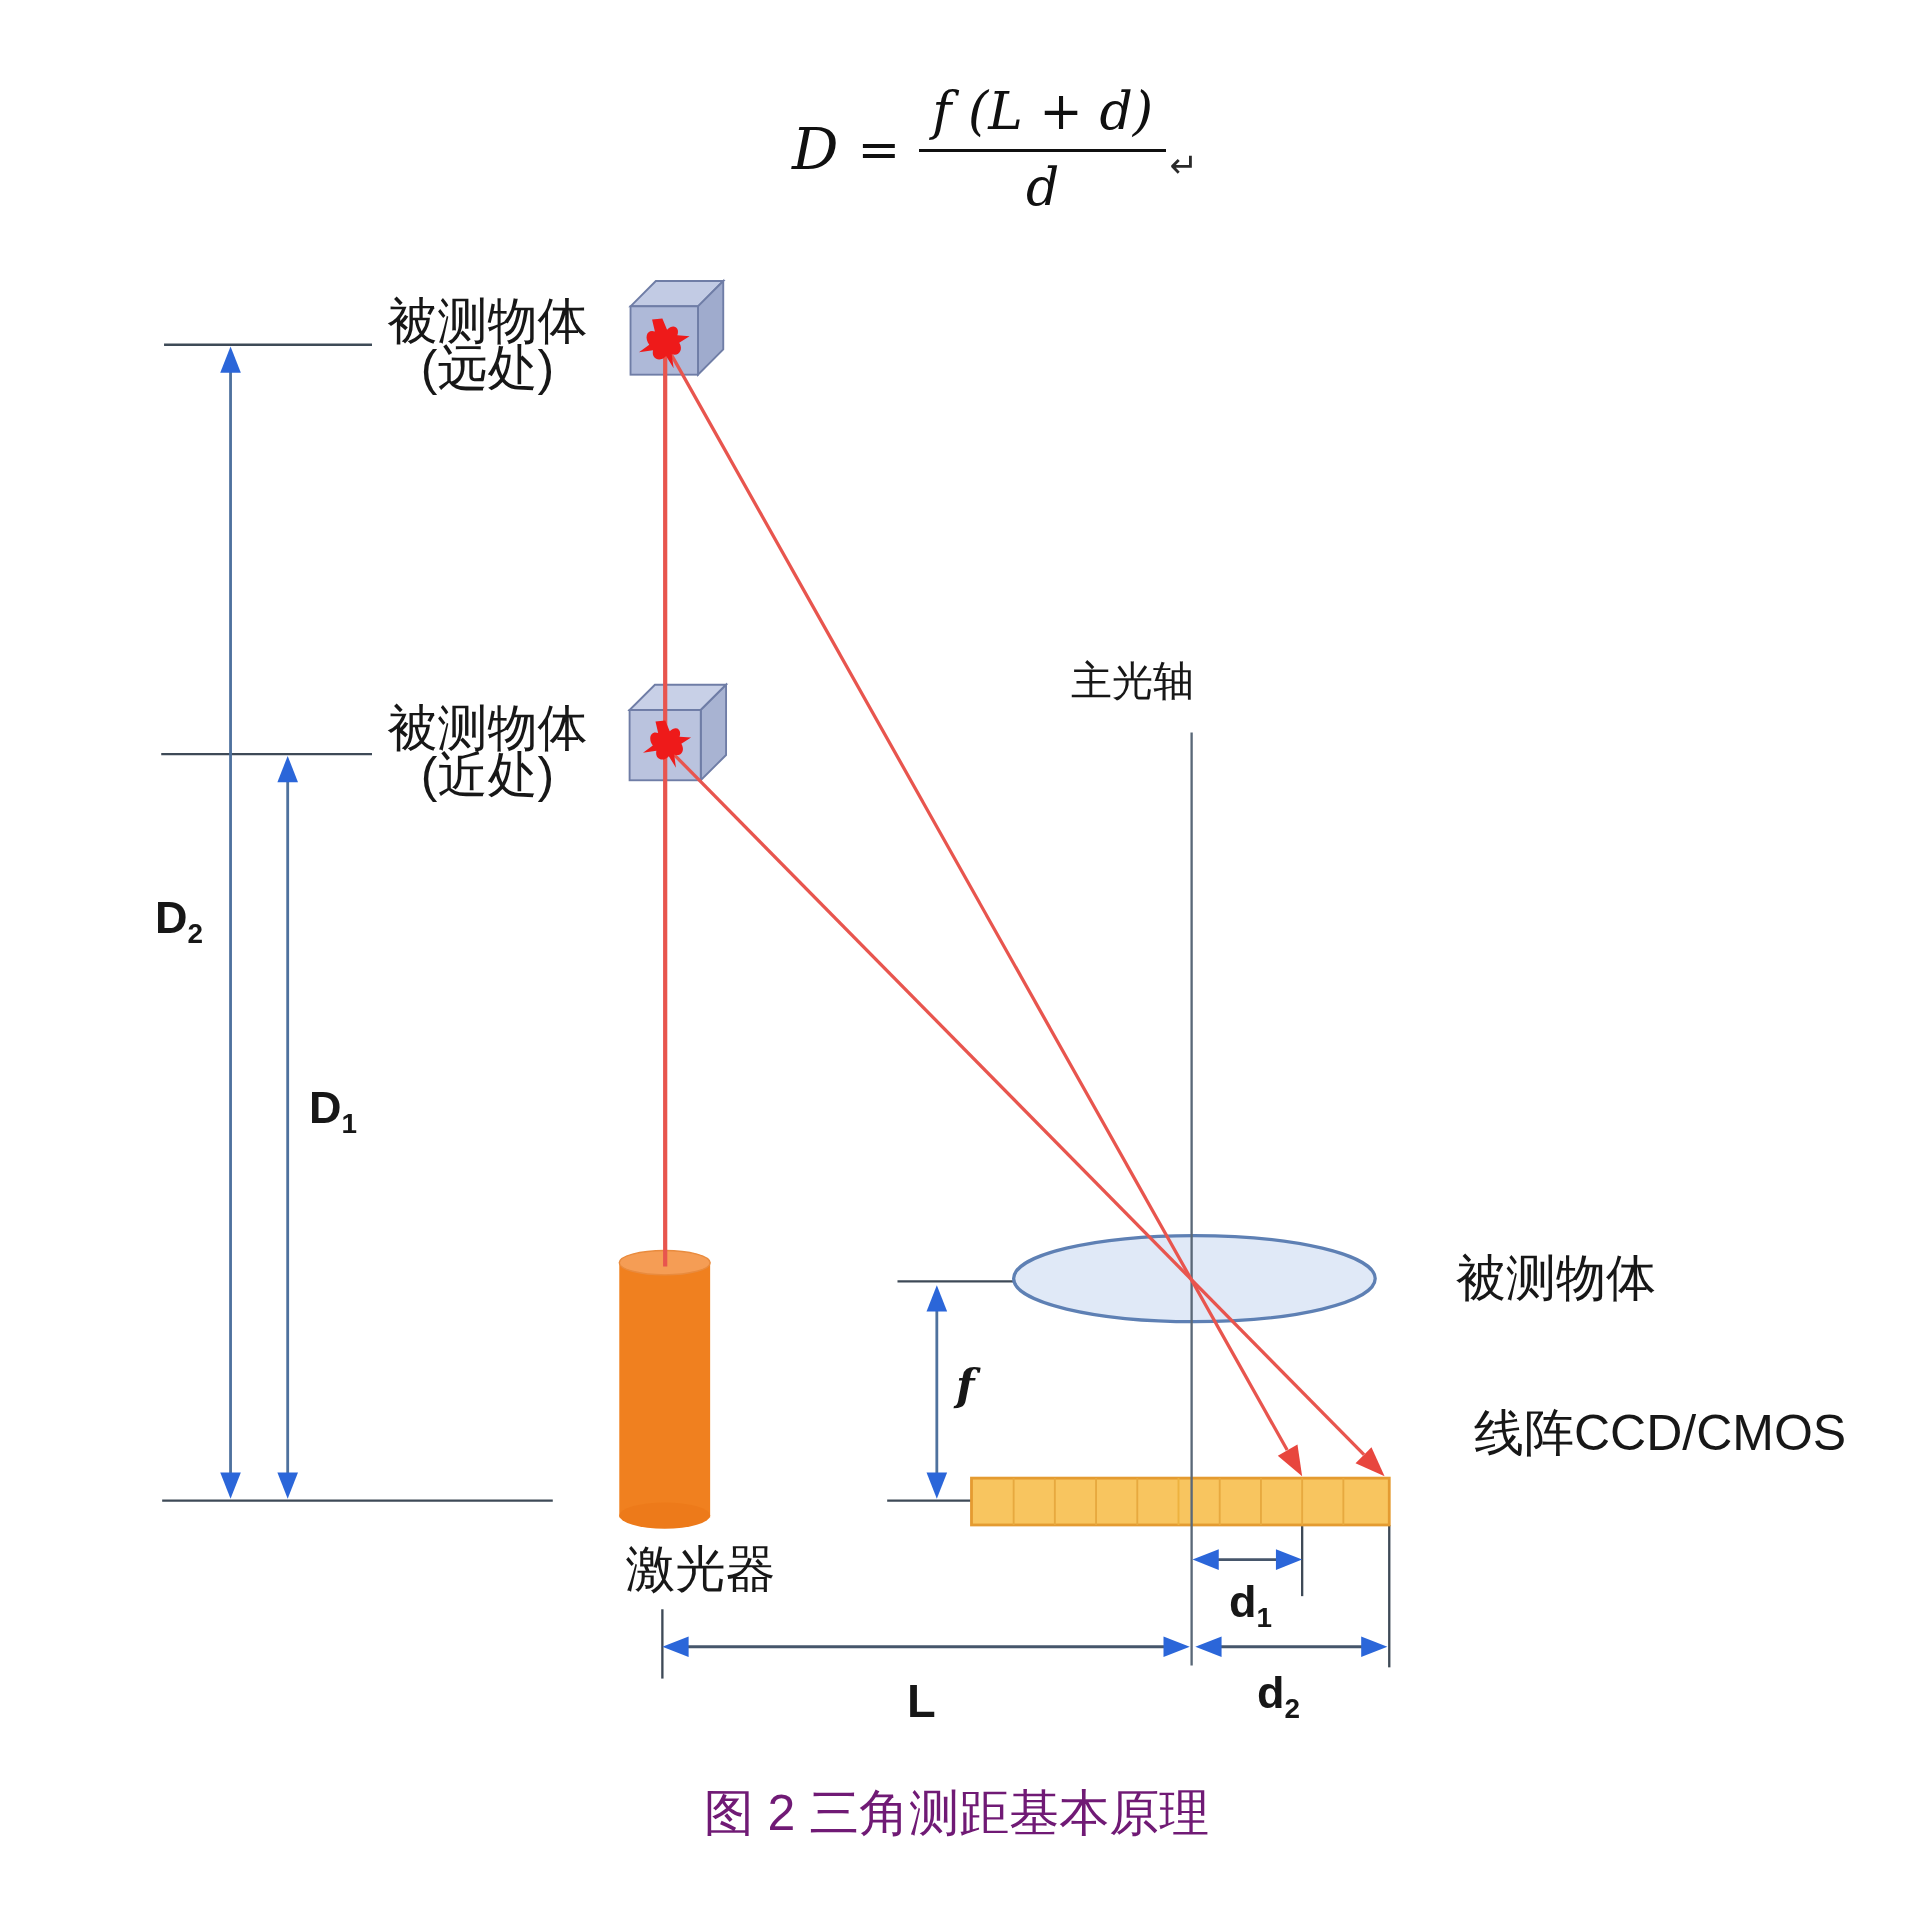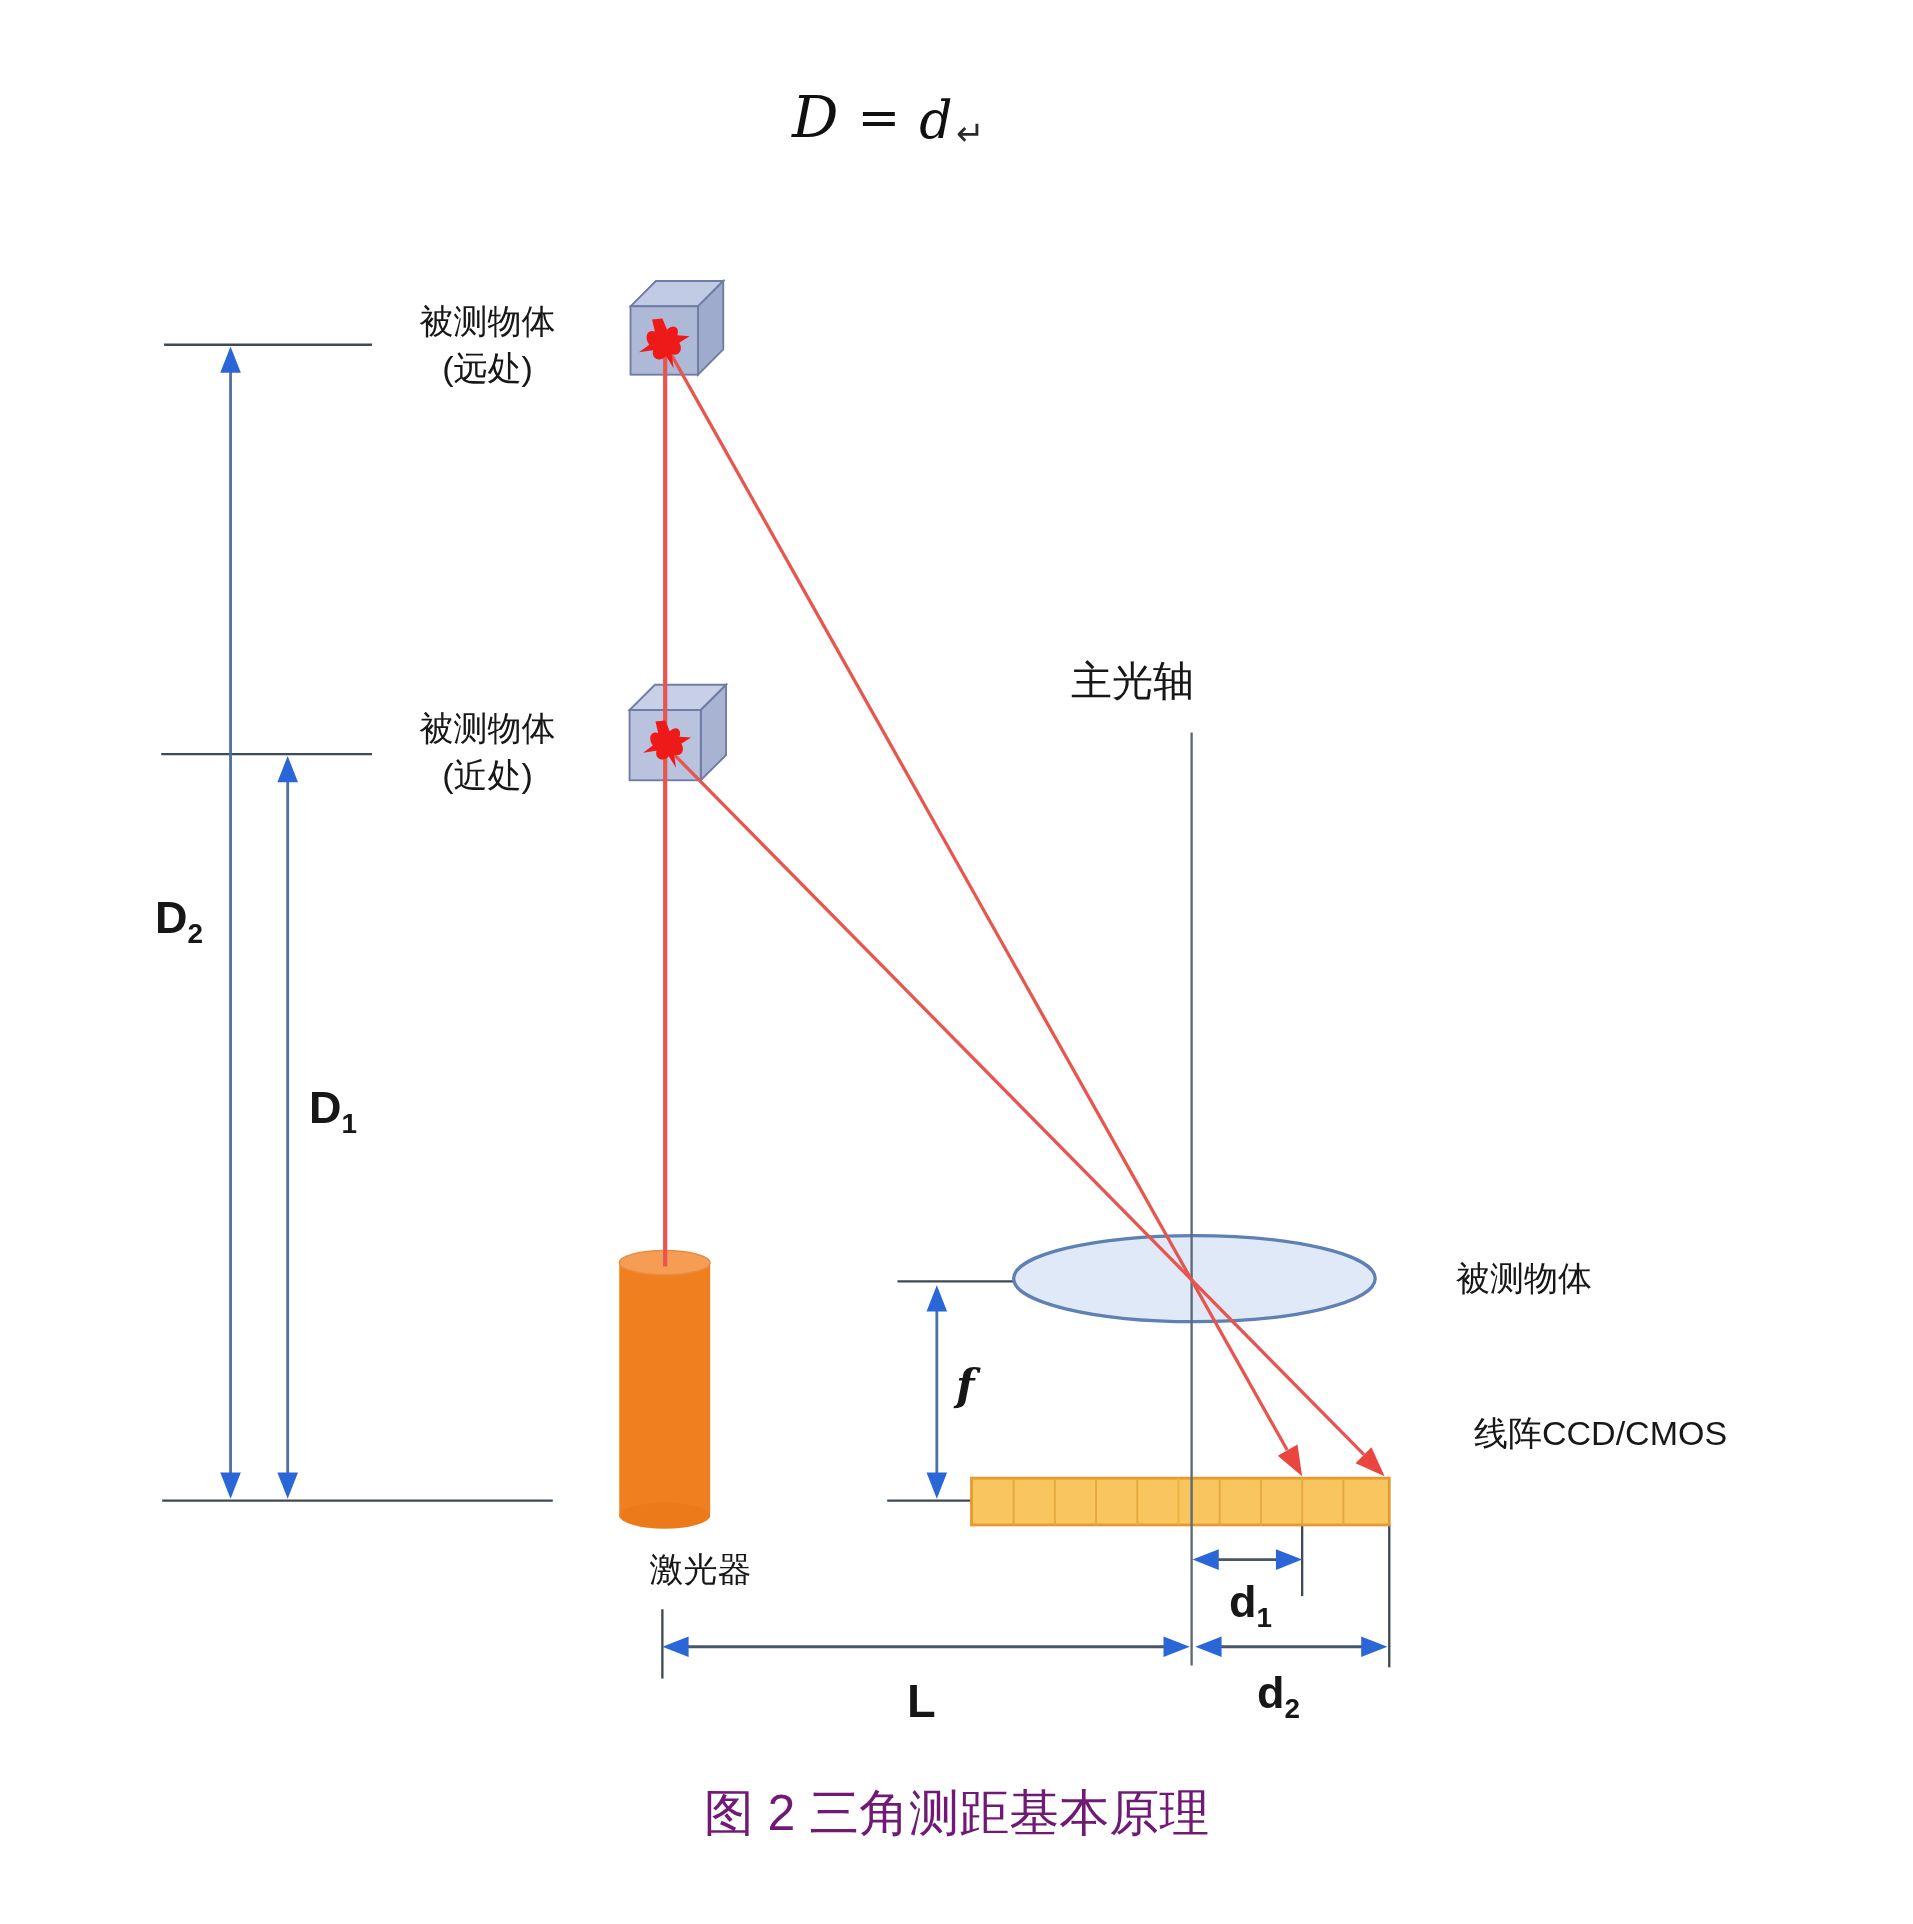--- a/index.html
+++ b/index.html
@@ -1,20 +1,20 @@
 <!DOCTYPE html>
 <html style="font-size:15px"><head>
 <meta charset="utf-8">
 <style>
   html,body{margin:0;padding:0;background:#ffffff;}
   #canvas{position:relative;width:1913px;height:1924px;background:#ffffff;overflow:hidden;
           font-family:"Liberation Sans","DejaVu Sans",sans-serif;color:#151515;}
   #diagram-svg{position:absolute;left:0;top:0;}
   .lbl{position:absolute;white-space:nowrap;color:#171717;}
-  .cjk{font-size:34px;line-height:47px;text-align:center;}
+  .cjk{font-size:50px;line-height:47px;text-align:center;}
   .two-line{width:253px;}
   .dim{font-size:45px;font-weight:700;}
   .dim sub{font-size:0.62em;}
   .serif-it{font-family:"DejaVu Serif","Liberation Serif",serif;font-style:italic;}
   
   .formula{position:absolute;left:792px;top:81px;display:flex;align-items:center;
            font-family:"DejaVu Serif","Liberation Serif",serif;color:#101010;}
   .f-lhs{font-size:58px;font-style:italic;}
   .f-eq{font-size:51px;margin:0 19px;}
   .frac{display:inline-flex;flex-direction:column;align-items:center;}
@@ -129,20 +129,21 @@
     </g>
 
     <use href="#splat" x="0" y="0" transform="translate(709,366)" fill="#EE1A1A"></use>
     <use href="#splat" x="0" y="0" transform="translate(712,794) scale(0.95)" fill="#EE1A1A"></use>
   </svg>
 
   <div class="formula">
     <span class="f-lhs">D</span>
     <span class="f-eq">=</span>
     <span class="frac">
+      <span class="num">f (L + d)</span>
       <span class="den">d</span>
     </span>
     <span class="ret">↵</span>
   </div>
 
   <div class="lbl cjk two-line" style="left:361px;top:298px;">
     <div>被测物体</div>
     <div>(远处)</div>
   </div>
 

